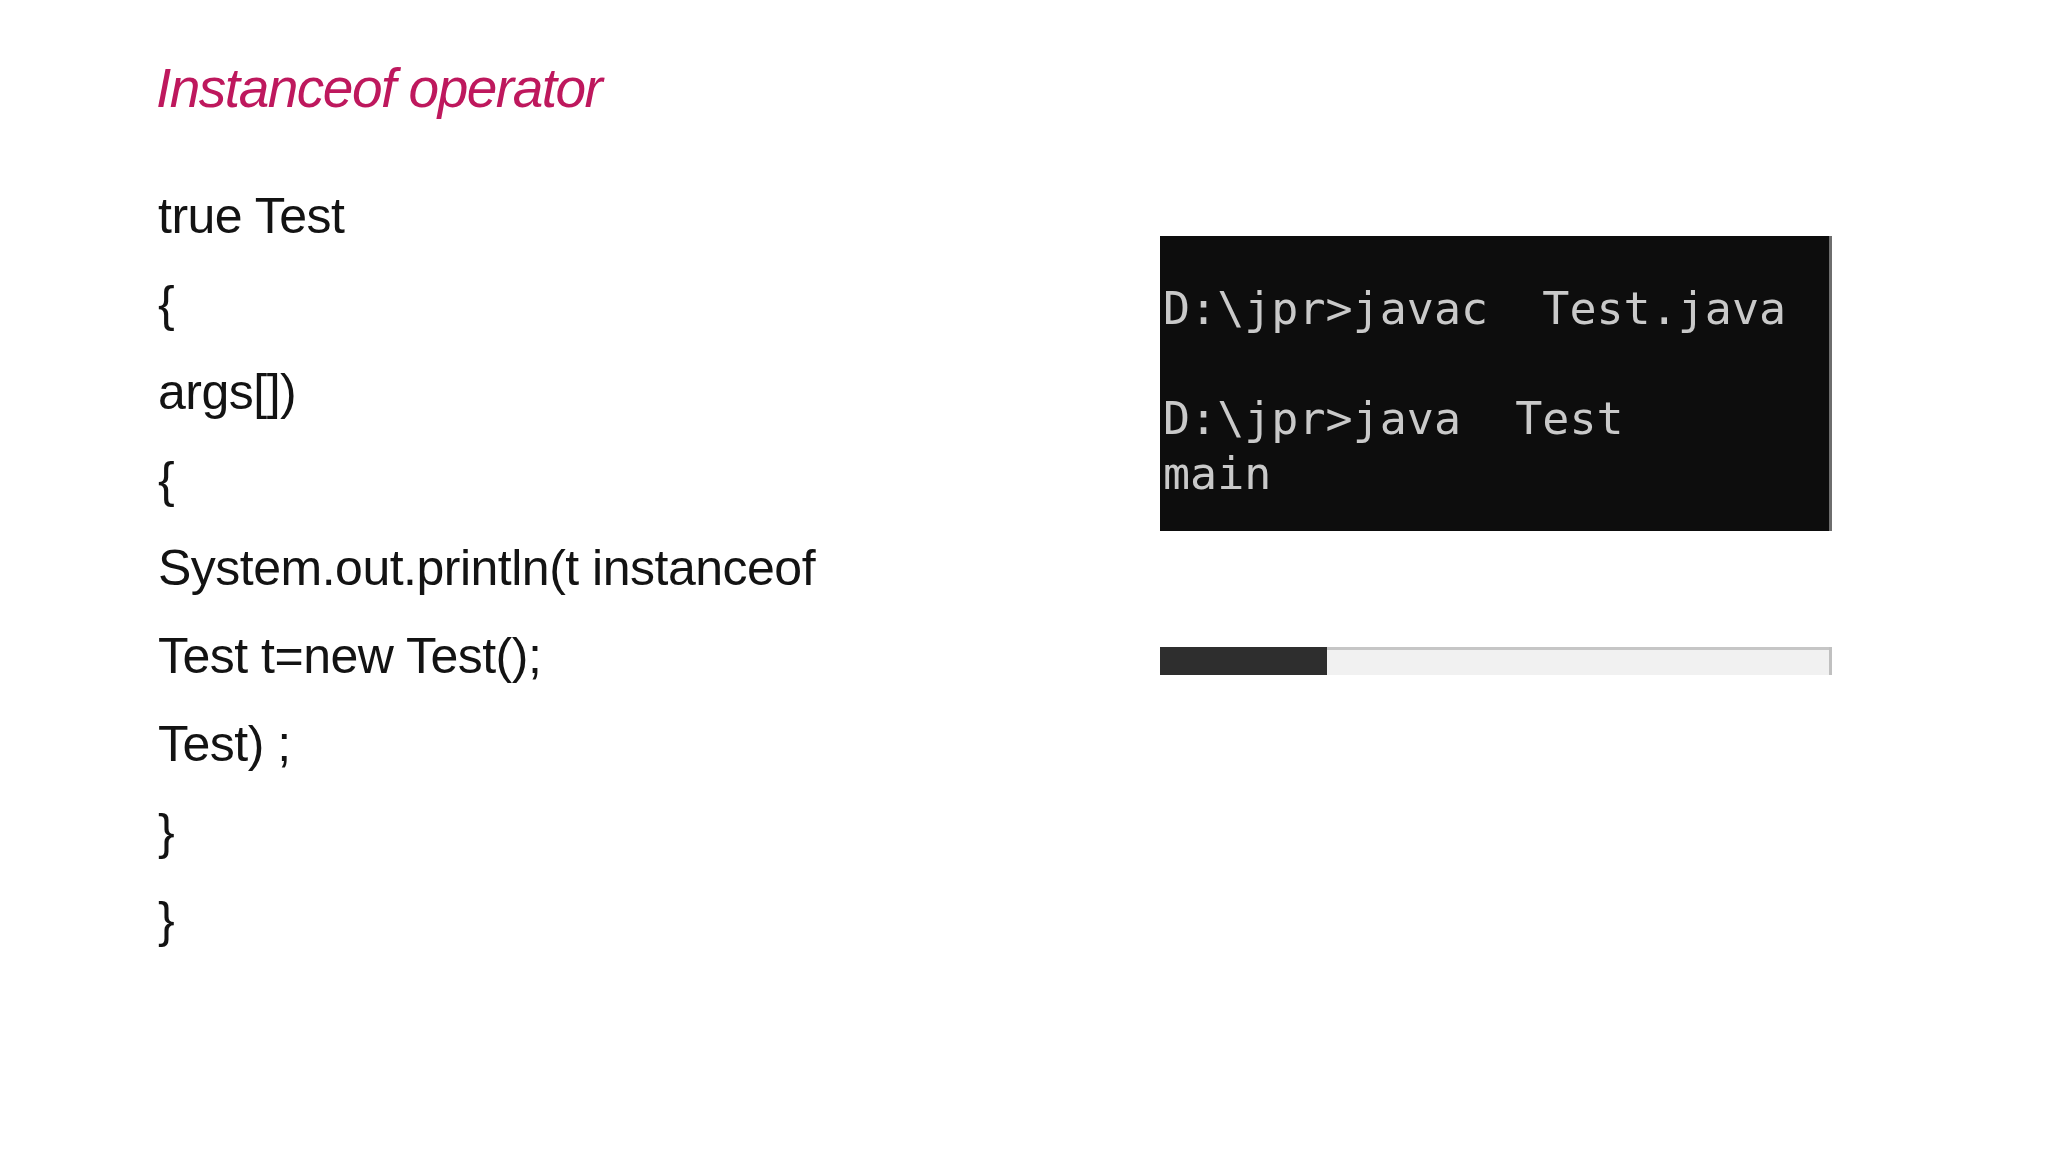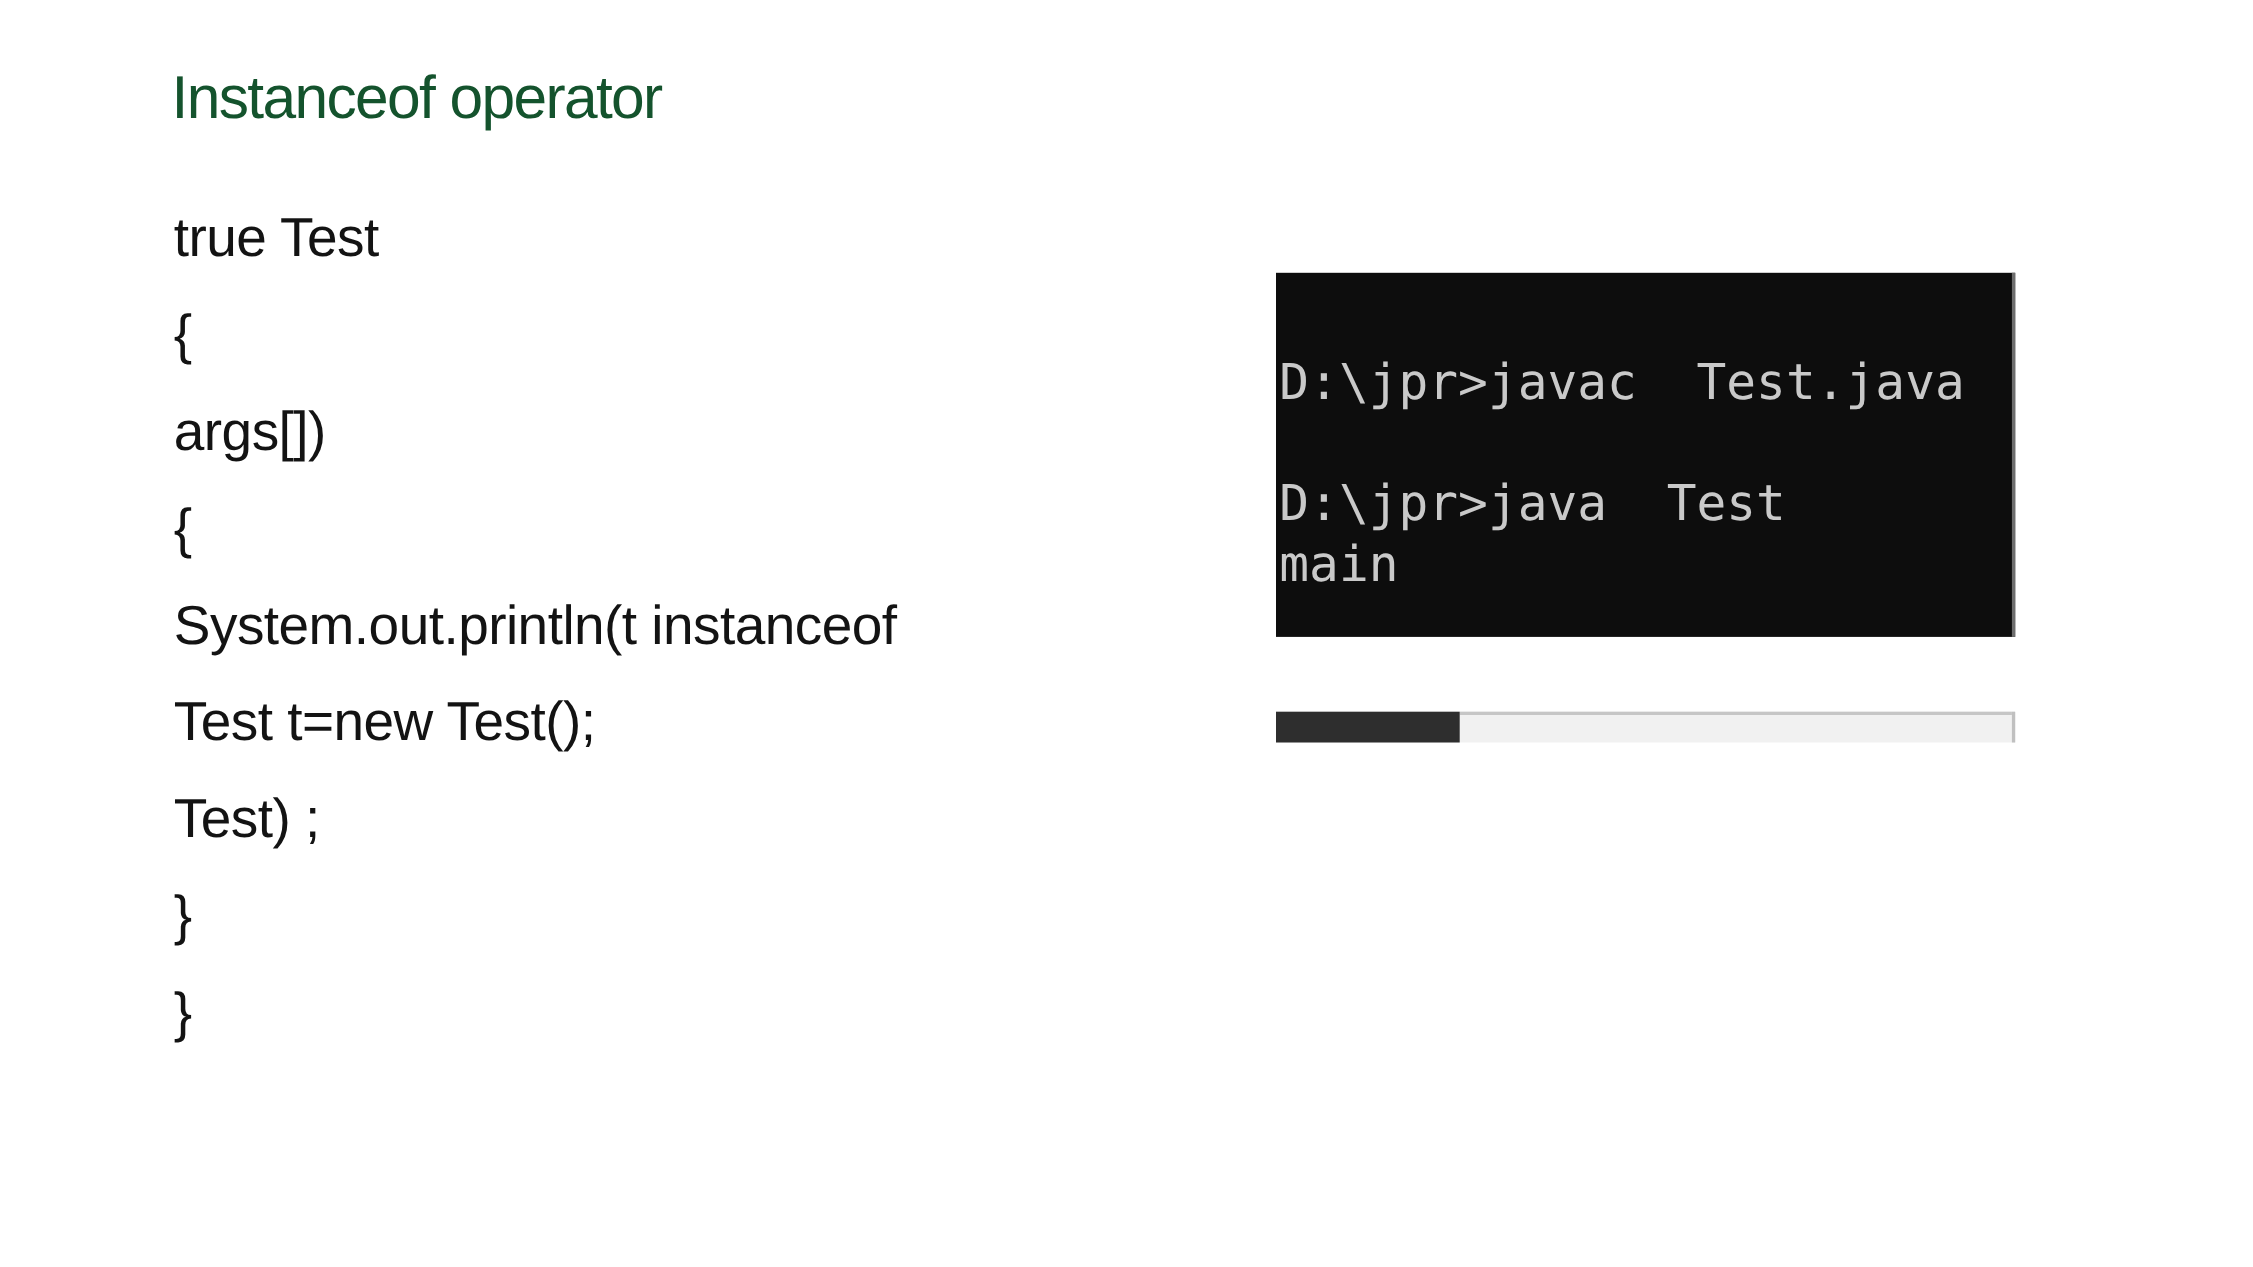--- a/index.html
+++ b/index.html
@@ -24,47 +24,48 @@
     background: var(--slide-bg);
   }
 
   
   .title {
     position: absolute;
     left: 156px; top: 56px;
     font-size: 55px;
     font-weight: 400;
     letter-spacing: -1.5px;
-    color: #14532d;
+    color: #be185d;
     white-space: nowrap;
+    font-style: italic;
   }
 
   
   .code-block {
     position: absolute;
     left: 158px; top: 172px;
     width: 860px;
     color: var(--text-color);
   }
   .code-line {
     height: 88px;
     line-height: 88px;
     font-size: 50px;
     letter-spacing: -0.5px;
     white-space: pre;
   }
 
   
   .terminal {
     position: absolute;
-    left: 1160px; top: 248px;
-    width: 672px; height: 331px;
+    left: 1160px; top: 236px;
+    width: 672px; height: 295px;
     background: var(--terminal-bg);
     border-right: 3px solid #6e6e6e;
-    padding: 72px 0 0 3px;
+    padding: 45px 0 0 3px;
     font-family: "DejaVu Sans Mono", "Liberation Mono", monospace;
     font-size: 45px;
     line-height: 55px;
     color: var(--terminal-text);
     overflow: hidden;
   }
   .term-line {
     height: 55px;
     white-space: pre;
   }

